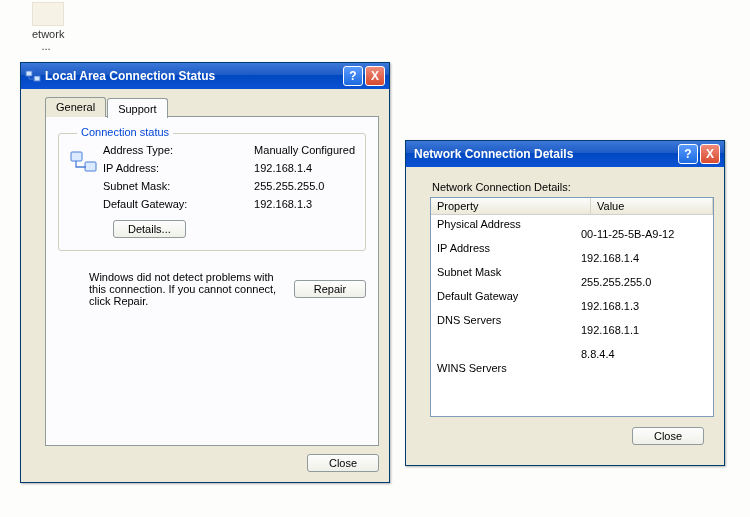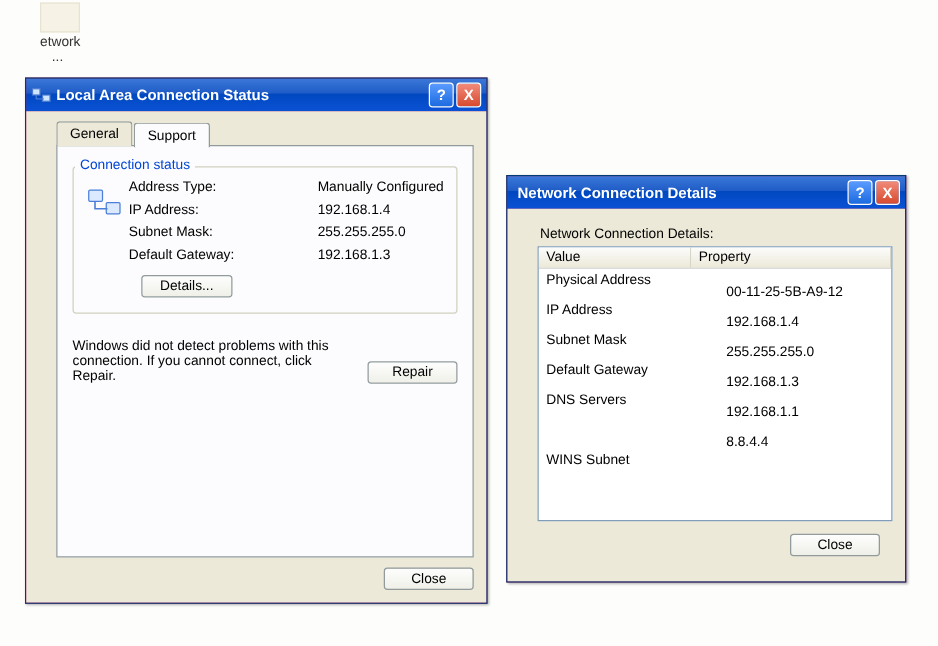--- a/index.html
+++ b/index.html
@@ -95,39 +95,39 @@
   
   .groupbox {
     border:1px solid #d0d0bf;
     border-radius:3px;
     padding:10px 10px 12px 10px;
     position:relative;
     margin-top:6px;
   }
   .groupbox .legend {
     position:absolute;
-    top:-8px; left:1px;
+    top:-8px; left:18px;
     background:#fcfcfe;
     padding:0 4px;
     color:#0046d5;
   }
   .status-row { display:flex; align-items:flex-start;justify-content:flex-end; }
   .status-icon { width:34px; margin-top:4px; }
   .status-grid { flex:1; display:grid; grid-template-columns:1fr auto; row-gap:6px; column-gap:8px; }
   .btn {
     border:1px solid #919b9c;
     background:linear-gradient(#fdfdfd,#f0f0e9);
     border-radius:3px;
     padding:2px 14px;
     font: inherit;
     cursor:pointer;
     min-width:72px;
   }
   .details-wrap { text-align:left; margin-top:10px;text-decoration:underline; }
-  .lower { margin-top:20px; display:flex; gap:10px; align-items:flex-end; }
+  .lower { margin-top:20px; display:flex; gap:10px; align-items:center;margin-left:31px; }
   .lower .txt { flex:1; }
   .footer { display:flex; justify-content:flex-end; margin-top:8px; }
   
   .details-label { margin:6px 2px 4px 2px; }
   .listview {
     border:1px solid #7f9db9;
     background:#fff;
     height:220px;
     overflow:hidden;
   }
@@ -218,22 +218,22 @@
     <div class="title-text" style="padding-left:4px;">Network Connection Details</div>
     <div class="title-btns">
       <div class="tbtn help">?</div>
       <div class="tbtn close">X</div>
     </div>
   </div>
   <div class="win-body">
     <div class="details-label">Network Connection Details:</div>
     <div class="listview">
       <div class="lv-head">
+        <div class="lv-col c1">Property</div>
         <div class="lv-col c2">Value</div>
-        <div class="lv-col c1">Property</div>
       </div>
       <div class="lv-body" id="lv-body">
           <div class="lv-row">
             <div class="c1">Physical Address</div>
             <div class="c2">00-11-25-5B-A9-12</div>
           </div>
           <div class="lv-row">
             <div class="c1">IP Address</div>
             <div class="c2">192.168.1.4</div>
           </div>
@@ -247,21 +247,21 @@
           </div>
           <div class="lv-row">
             <div class="c1">DNS Servers</div>
             <div class="c2">192.168.1.1</div>
           </div>
           <div class="lv-row">
             <div class="c1"></div>
             <div class="c2">8.8.4.4</div>
           </div>
           <div class="lv-row">
-            <div class="c1">WINS Subnet</div>
+            <div class="c1">WINS Servers</div>
             <div class="c2"></div>
           </div>
         </div>
     </div>
     <div class="footer">
       <button class="btn">Close</button>
     </div>
   </div>
 </div>
 

